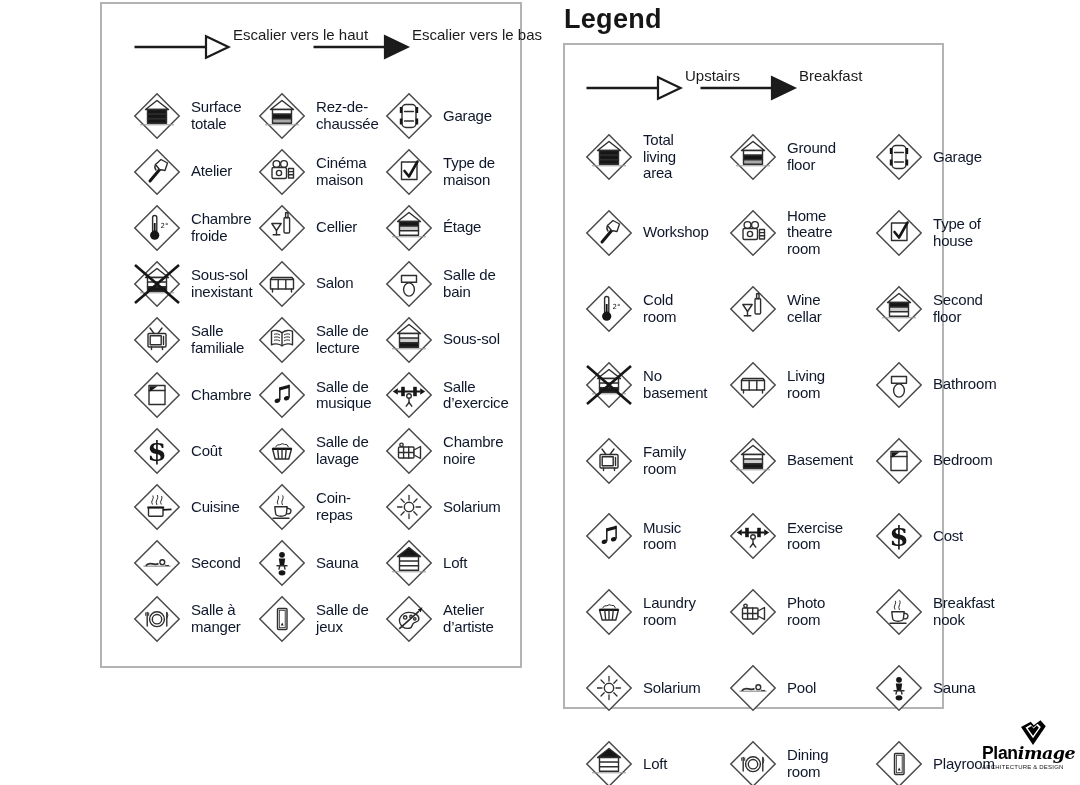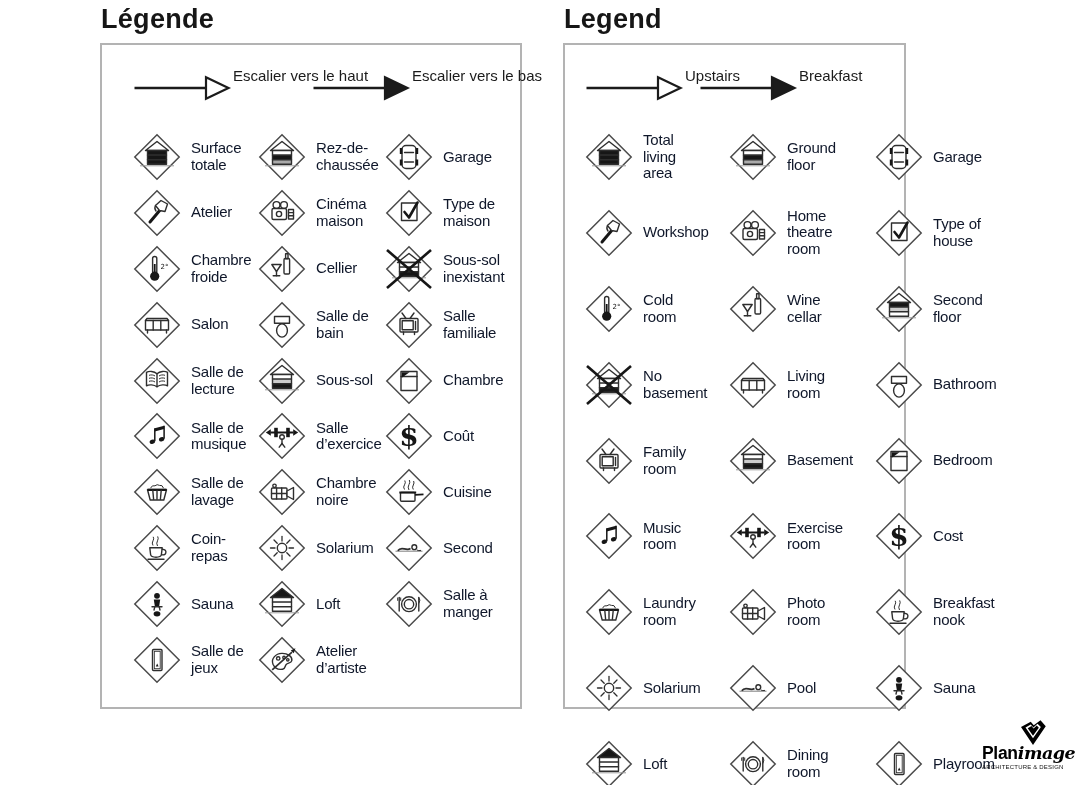--- a/index.html
+++ b/index.html
@@ -4,21 +4,21 @@
 <style>
   html,body{margin:0;padding:0;background:#fff;}
   .page{position:relative;width:1080px;height:785px;background:#fff;overflow:hidden;
         font-family:"Liberation Sans",sans-serif;color:#1d1d1b;}
   .block{position:absolute;top:2px;}
   .block.fr{left:100px;width:422px;}
   .block.en{left:563px;width:419px;}
   .block-title{font-size:27px;font-weight:800;letter-spacing:.3px;margin:2px 0 8px 1px;color:#161616;}
   .panel{box-sizing:border-box;border:2px solid #b3b3b3;background:#fff;height:666px;}
   .fr .panel{width:422px;padding:20px 0 0 31px;}
-  .en .panel{width:343px;padding:20px 0 0 20px;}
+  .en .panel{width:381px;padding:20px 0 0 20px;}
   .arrows{display:flex;height:62px;}
   .arrow-group{display:flex;flex-direction:row;}
   .fr .arrow-group{width:179px;}
   .en .arrow-group{width:114px;}
   .arr{display:block;margin-top:8px;}
   .arrow-label{font-size:15px;margin-top:2px;white-space:nowrap;color:#1b1b1b;}
   .grid{display:grid;margin-top:2px;grid-auto-rows:55.9px;}
   .fr .grid{grid-template-columns:125px 127px 134px;}
   .en .grid{grid-template-columns:124px 126px 136px;gap:20px;}
   .cell{display:flex;align-items:center;}
@@ -31,21 +31,20 @@
   .brand .b1{font-weight:bold;letter-spacing:-.3px;}
   .brand .b2{font-weight:bold;font-style:italic;font-family:"DejaVu Serif",serif;letter-spacing:-.5px;}
   .tagline{font-size:6px;letter-spacing:.2px;margin-top:1px;color:#111;}
 </style>
 </head>
 <body>
 
 <div class="page">
 
   <section class="block fr">
-    <h1 class="block-title">Légende</h1>
     <div class="panel">
         <div class="arrows">
           <div class="arrow-group">
             <span>
               <svg class="arr" viewBox="0 0 100 30" width="100" height="30">
                 <line x1="1.5" y1="15" x2="73" y2="15" stroke="#1b1b1b" stroke-width="2.6"></line>
                 <polygon points="73,4.2 95.5,15 73,25.8" fill="#fff" stroke="#1b1b1b" stroke-width="2.2"></polygon>
               </svg>
             </span>
             <div class="arrow-label">Escalier vers le haut</div>
@@ -160,20 +159,33 @@
               <svg viewBox="0 0 48 48" width="48" height="48">
                 <polygon points="24,1.8 46.2,24 24,46.2 1.8,24" fill="#fff" stroke="#4b4b4b" stroke-width="1.5"></polygon>
                 <rect x="26" y="13.5" width="5.6" height="15.5" rx="1.2" stroke="#2e2e2e" stroke-width="1.4" stroke-linecap="round" stroke-linejoin="round" fill="none"></rect>
                 <rect x="27.6" y="8.8" width="2.4" height="5" stroke="#2e2e2e" stroke-width="1.4" stroke-linecap="round" stroke-linejoin="round" fill="none"></rect>
                 <path d="M13.8,19.5 L23.2,19.5 L18.5,26.5 Z" stroke="#2e2e2e" stroke-width="1.4" stroke-linecap="round" stroke-linejoin="round" fill="none"></path>
                 <line x1="18.5" y1="26.5" x2="18.5" y2="30.8" stroke="#2e2e2e" stroke-width="1.4" stroke-linecap="round" stroke-linejoin="round"></line>
                 <line x1="15.2" y1="30.8" x2="21.8" y2="30.8" stroke="#2e2e2e" stroke-width="1.4" stroke-linecap="round" stroke-linejoin="round"></line>
               </svg>
             </span>
             <span class="lbl">Cellier</span>
+          </div>
+          <div class="cell">
+            <span class="icon">
+              <svg viewBox="0 0 48 48" width="48" height="48">
+                <polygon points="24,1.8 46.2,24 24,46.2 1.8,24" fill="#fff" stroke="#4b4b4b" stroke-width="1.5"></polygon>
+                <line x1="7" y1="32.8" x2="41" y2="32.8" stroke="#9a9a9a" stroke-width="1"></line>
+                <polygon points="24,8.5 35.5,17.5 12.5,17.5" fill="#fff" stroke="#2e2e2e" stroke-width="1.4" stroke-linecap="round" stroke-linejoin="round"></polygon>
+                <rect x="14.5" y="17.5" width="19" height="4.6" fill="#161616" stroke="#2e2e2e" stroke-width="1.4" stroke-linecap="round" stroke-linejoin="round"></rect>
+                <rect x="14.5" y="22.1" width="19" height="4.6" fill="#ccc" stroke="#2e2e2e" stroke-width="1.4" stroke-linecap="round" stroke-linejoin="round"></rect>
+                <rect x="14.5" y="26.7" width="19" height="4.6" fill="#fff" stroke="#2e2e2e" stroke-width="1.4" stroke-linecap="round" stroke-linejoin="round"></rect>
+              </svg>
+            </span>
+            <span class="lbl">Étage</span>
           </div>
           <div class="cell">
             <span class="icon">
               <svg viewBox="0 0 48 48" width="48" height="48">
                 <polygon points="24,1.8 46.2,24 24,46.2 1.8,24" fill="#fff" stroke="#4b4b4b" stroke-width="1.5"></polygon>
                 <line x1="7" y1="32.8" x2="41" y2="32.8" stroke="#9a9a9a" stroke-width="1"></line>
                 <polygon points="24,8.5 35.5,17.5 12.5,17.5" fill="#fff" stroke="#2e2e2e" stroke-width="1.4" stroke-linecap="round" stroke-linejoin="round"></polygon>
                 <rect x="14.5" y="17.5" width="19" height="4.6" fill="#fff" stroke="#2e2e2e" stroke-width="1.4" stroke-linecap="round" stroke-linejoin="round"></rect>
                 <rect x="14.5" y="22.1" width="19" height="4.6" fill="#fff" stroke="#2e2e2e" stroke-width="1.4" stroke-linecap="round" stroke-linejoin="round"></rect>
                 <rect x="14.5" y="26.7" width="19" height="4.6" fill="#161616" stroke="#2e2e2e" stroke-width="1.4" stroke-linecap="round" stroke-linejoin="round"></rect>

